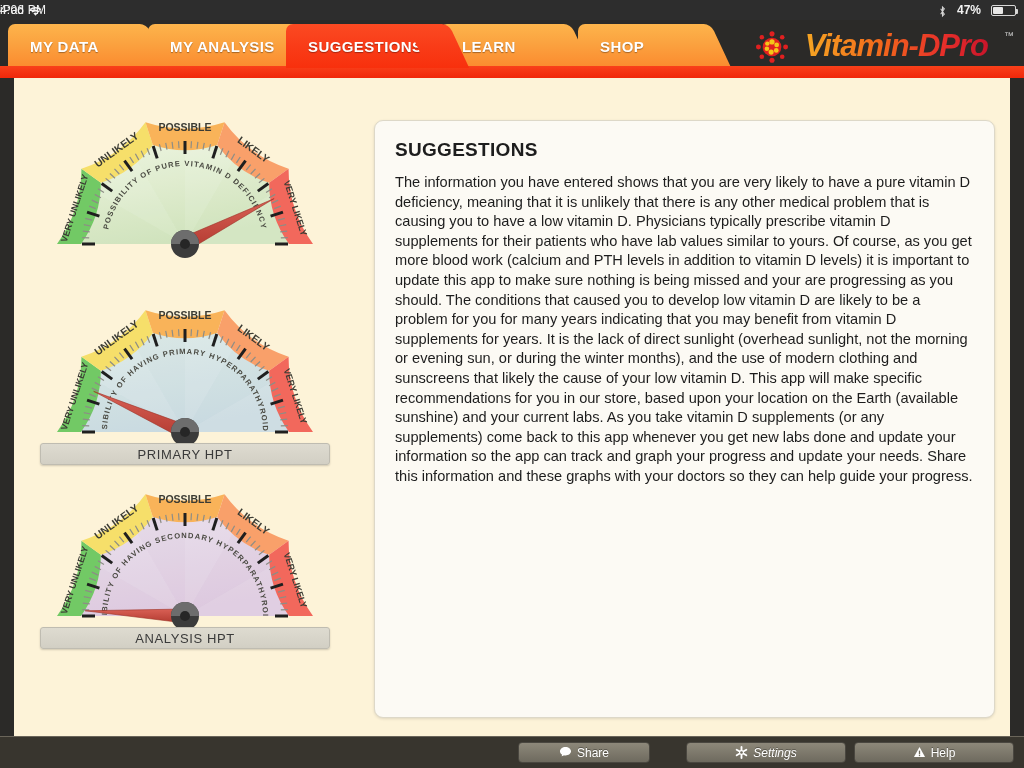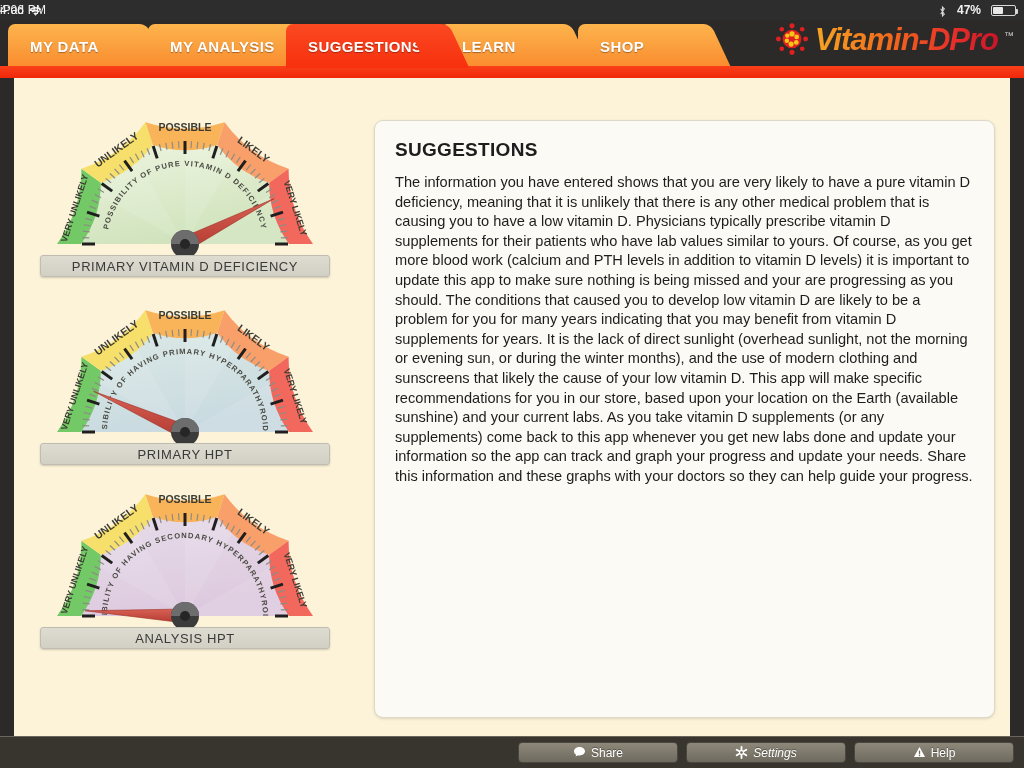--- a/index.html
+++ b/index.html
@@ -77,21 +77,21 @@
   .tab .lbl { position: relative; z-index: 2; }
 
   #redbar {
     position: absolute; left: 0; top: 66px; width: 1024px; height: 12px;
     background: linear-gradient(to bottom,#f9401a 0%, #f0270a 100%);
   }
 
   
   #logo {
     position: absolute; right: 10px; top: 22px;
-    height: 42px; display:flex; align-items:flex-start; gap: 6px;
+    height: 42px; display:flex; align-items:flex-end; gap: 16px;
   }
   #logo .mark { width: 34px; height: 34px; }
   #logo .word {
     font-size: 31px; font-weight: bold; font-style: italic;
     letter-spacing: -1px;
     background: linear-gradient(to right,#f6a623 0%, #f26a1b 40%, #e8302a 75%, #c9152a 100%);
     -webkit-background-clip: text; background-clip: text; color: transparent;
   }
   #logo .tm { color:#cfcfcf; font-size: 10px; align-self:flex-start; margin-top:8px; }
 
@@ -147,21 +147,21 @@
     position: absolute; top: 5px; height: 21px;
     background: linear-gradient(to bottom,#8d887a 0%, #6e6a5e 100%);
     border: 1px solid #4a4740;
     border-radius: 4px;
     color: #fff; font-size: 12px;
     display: flex; align-items: center; justify-content: center; gap: 5px;
     cursor: pointer;
     text-shadow: 0 -1px 0 rgba(0,0,0,.35);
   }
   #btn-npc { left: 10px; width: 158px; font-size: 11.5px; }
-  #btn-share { left: 518px; width: 160px; }
+  #btn-share { left: 518px; width: 132px; }
   #btn-settings { left: 686px; width: 160px; font-style: italic; }
   #btn-help { left: 854px; width: 160px; }
   .tb-ico { width: 13px; height: 13px; display:inline-block; }
 </style>
 </head>
 <body>
 
 <div id="screen">
 
   <div id="statusbar">
@@ -327,21 +327,20 @@
             <line x1="247.79675302811197" y1="129.53257648848074" x2="240.81056592911406" y2="129.97211012518594" stroke="#8d8d86" stroke-width="1.2"></line>
             <line x1="248" y1="136" x2="235" y2="136" stroke="#1f1f1f" stroke-width="3"></line>
             <path id="tp0" d="M67,136 A78,78 0 0 1 223,136" fill="none"></path>
             <text font-family="&quot;Liberation Sans&quot;, sans-serif" font-size="7.6" font-weight="bold" letter-spacing="1.1" fill="#4a4a42"><textPath href="#tp0" startOffset="50%" text-anchor="middle" xlink:href="#tp0">POSSIBILITY OF PURE VITAMIN D DEFICIENCY</textPath></text>
             <path d="M148.17793349817683,142.23704566931858 L234.10065241883677,90.60095002604533 L141.82206650182317,129.76295433068142 Z" fill="url(#ndl0)" stroke="#9c3025" stroke-width="0.6"></path>
             <circle cx="145" cy="136" r="14" fill="#3b3b3b"></circle>
             <path d="M131,136 A14,14 0 0 1 159,136 Z" fill="#6d6d6d"></path>
             <circle cx="145" cy="136" r="5" fill="#262626"></circle>
           </svg>
         </div>
-      <div class="gauge-label">PRIMARY VITAMIN D DEFICIENCY</div>
     </div>
 
     <div class="gauge-block" style="top:218px;">
       <div class="gauge-wrap">
           <svg id="g1" viewBox="0 0 290 150" width="290" height="150">
             <defs>
               <linearGradient id="face1" x1="0" y1="0" x2="0.35" y2="1">
                 <stop offset="0%" stop-color="#dbeae6"></stop>
                 <stop offset="100%" stop-color="#c8d9e0"></stop>
               </linearGradient>

